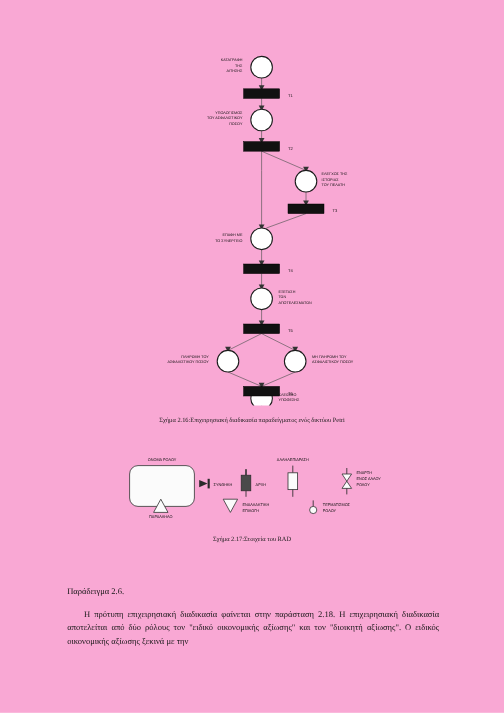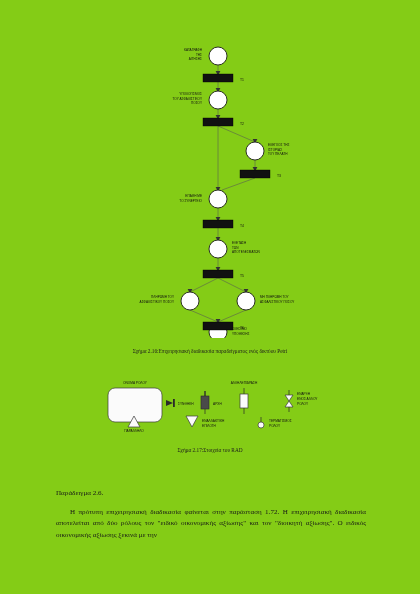--- a/index.html
+++ b/index.html
@@ -11,21 +11,21 @@
     width: 420px;
     height: 594px;
     position: relative;
     font-family: "Liberation Serif", serif;
     color: #1a1a1a;
     overflow: hidden;
   }
   .page {
     position: absolute;
     inset: 0;
-    background: #84cc16;
+    background: #f9a8d4;
   }
 
   
   #petri-figure {
     position: absolute;
     left: 118px;
     top: 38px;
     width: 200px;
     height: 300px;
   }
@@ -264,16 +264,16 @@
       </g>
       <text class="rad-label" x="169" y="48">ΤΕΡΜΑΤΙΣΜΟΣ</text>
       <text class="rad-label" x="169" y="53">ΡΟΛΟΥ</text>
     </svg>
   </div>
 
   <div class="caption" id="caption-217">Σχήμα 2.17:Στοιχεία του RAD</div>
 
   <div id="body-text">
     <p id="example-heading">Παράδειγμα 2.6.</p>
-    <p id="example-paragraph">Η πρότυπη επιχειρησιακή διαδικασία φαίνεται στην παράσταση 1.72. Η επιχειρησιακή διαδικασία αποτελείται από δύο ρόλους τον "ειδικό οικονομικής αξίωσης" και τον "διοικητή αξίωσης". Ο ειδικός οικονομικής αξίωσης ξεκινά με την</p>
+    <p id="example-paragraph">Η πρότυπη επιχειρησιακή διαδικασία φαίνεται στην παράσταση 2.18. Η επιχειρησιακή διαδικασία αποτελείται από δύο ρόλους τον "ειδικό οικονομικής αξίωσης" και τον "διοικητή αξίωσης". Ο ειδικός οικονομικής αξίωσης ξεκινά με την</p>
   </div>
 
 </div>
 
 </body></html>

